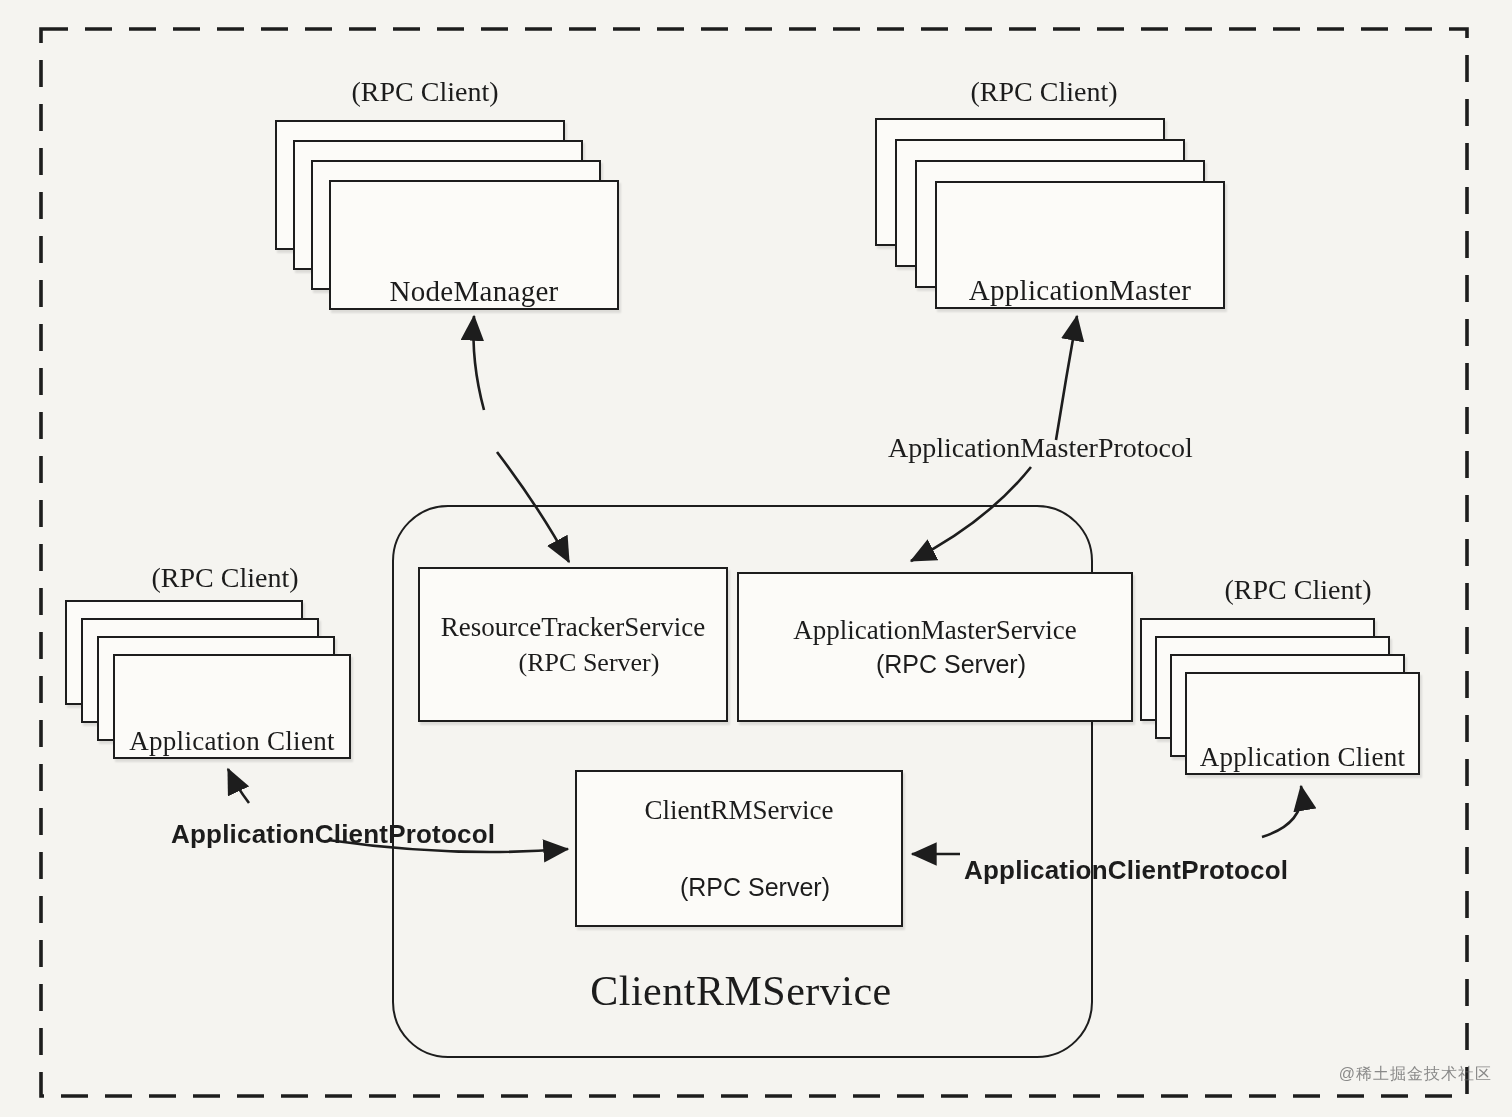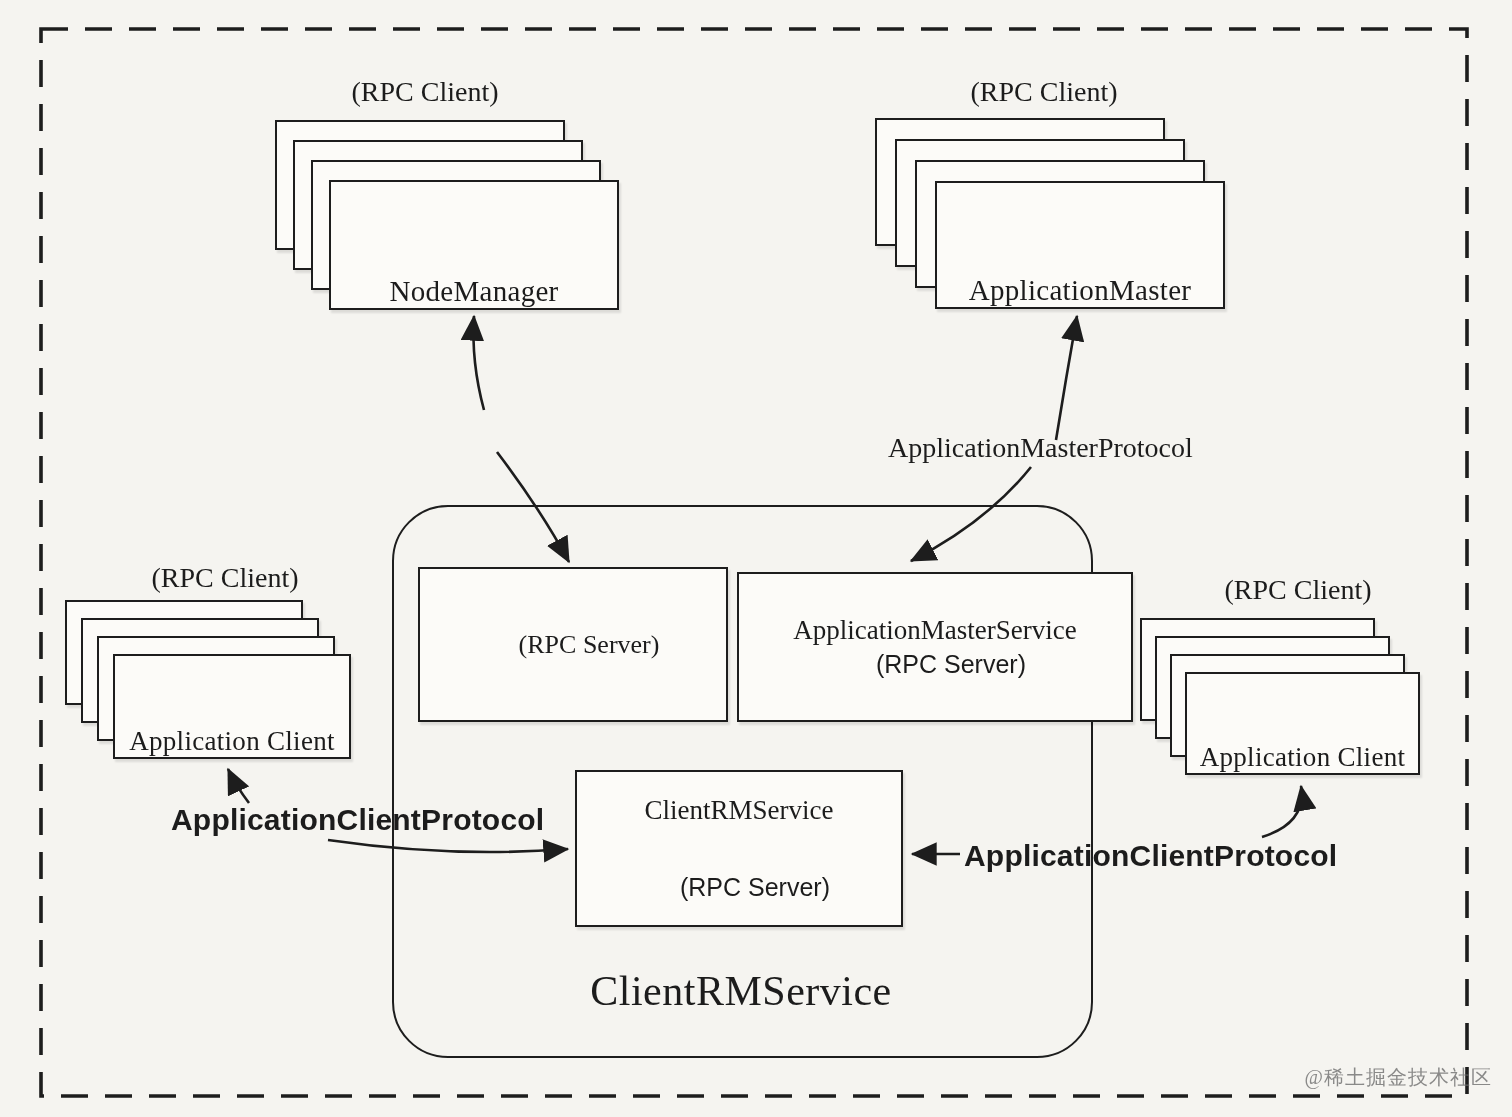--- a/index.html
+++ b/index.html
@@ -80,34 +80,35 @@
   }
 
   
   .proto{
     position:absolute;
     white-space:nowrap;
     font-size:28px;
   }
   .proto-sans{
     font-family:"Liberation Sans","DejaVu Sans",sans-serif;
-    font-size:30px;
+    font-size:26px;
     font-weight:600;
     letter-spacing:0.2px;
+    margin-top:16px;
   }
   .p-rtp{left:347px;top:415px;}
   .p-amp{left:876px;top:432px;margin-left:12px;}
   .p-acp-left{left:171px;top:803px;}
   .p-acp-right{left:964px;top:839px;}
 
   .watermark{
     position:absolute;
     right:20px;top:1064px;
-    font-family:Liberation Serif, serif;
-    font-size:20px;
+    font-family:Liberation Sans, sans-serif;
+    font-size:16px;
     color:rgba(110,110,110,0.8);
     letter-spacing:1px;
   }
 </style>
 </head>
 <body>
 
 <div class="canvas">
 
   <svg class="lines" viewBox="0 0 1512 1117" xmlns="http://www.w3.org/2000/svg">
@@ -174,20 +175,21 @@
     <div class="layer front">
       <span style="font-size:27px;">Application Client</span>
     </div>
   </div>
 
   <div class="rm">
     <div class="rm-title">ClientRMService</div>
   </div>
 
   <div class="svc svc-rts">
+    <span class="svc-name">ResourceTrackerService</span>
     <span class="svc-role">(RPC Server)</span>
   </div>
 
   <div class="svc svc-ams">
     <span class="svc-name">ApplicationMasterService</span>
     <span class="svc-role">(RPC Server)</span>
   </div>
 
   <div class="svc svc-crm">
     <span class="svc-name">ClientRMService</span>

